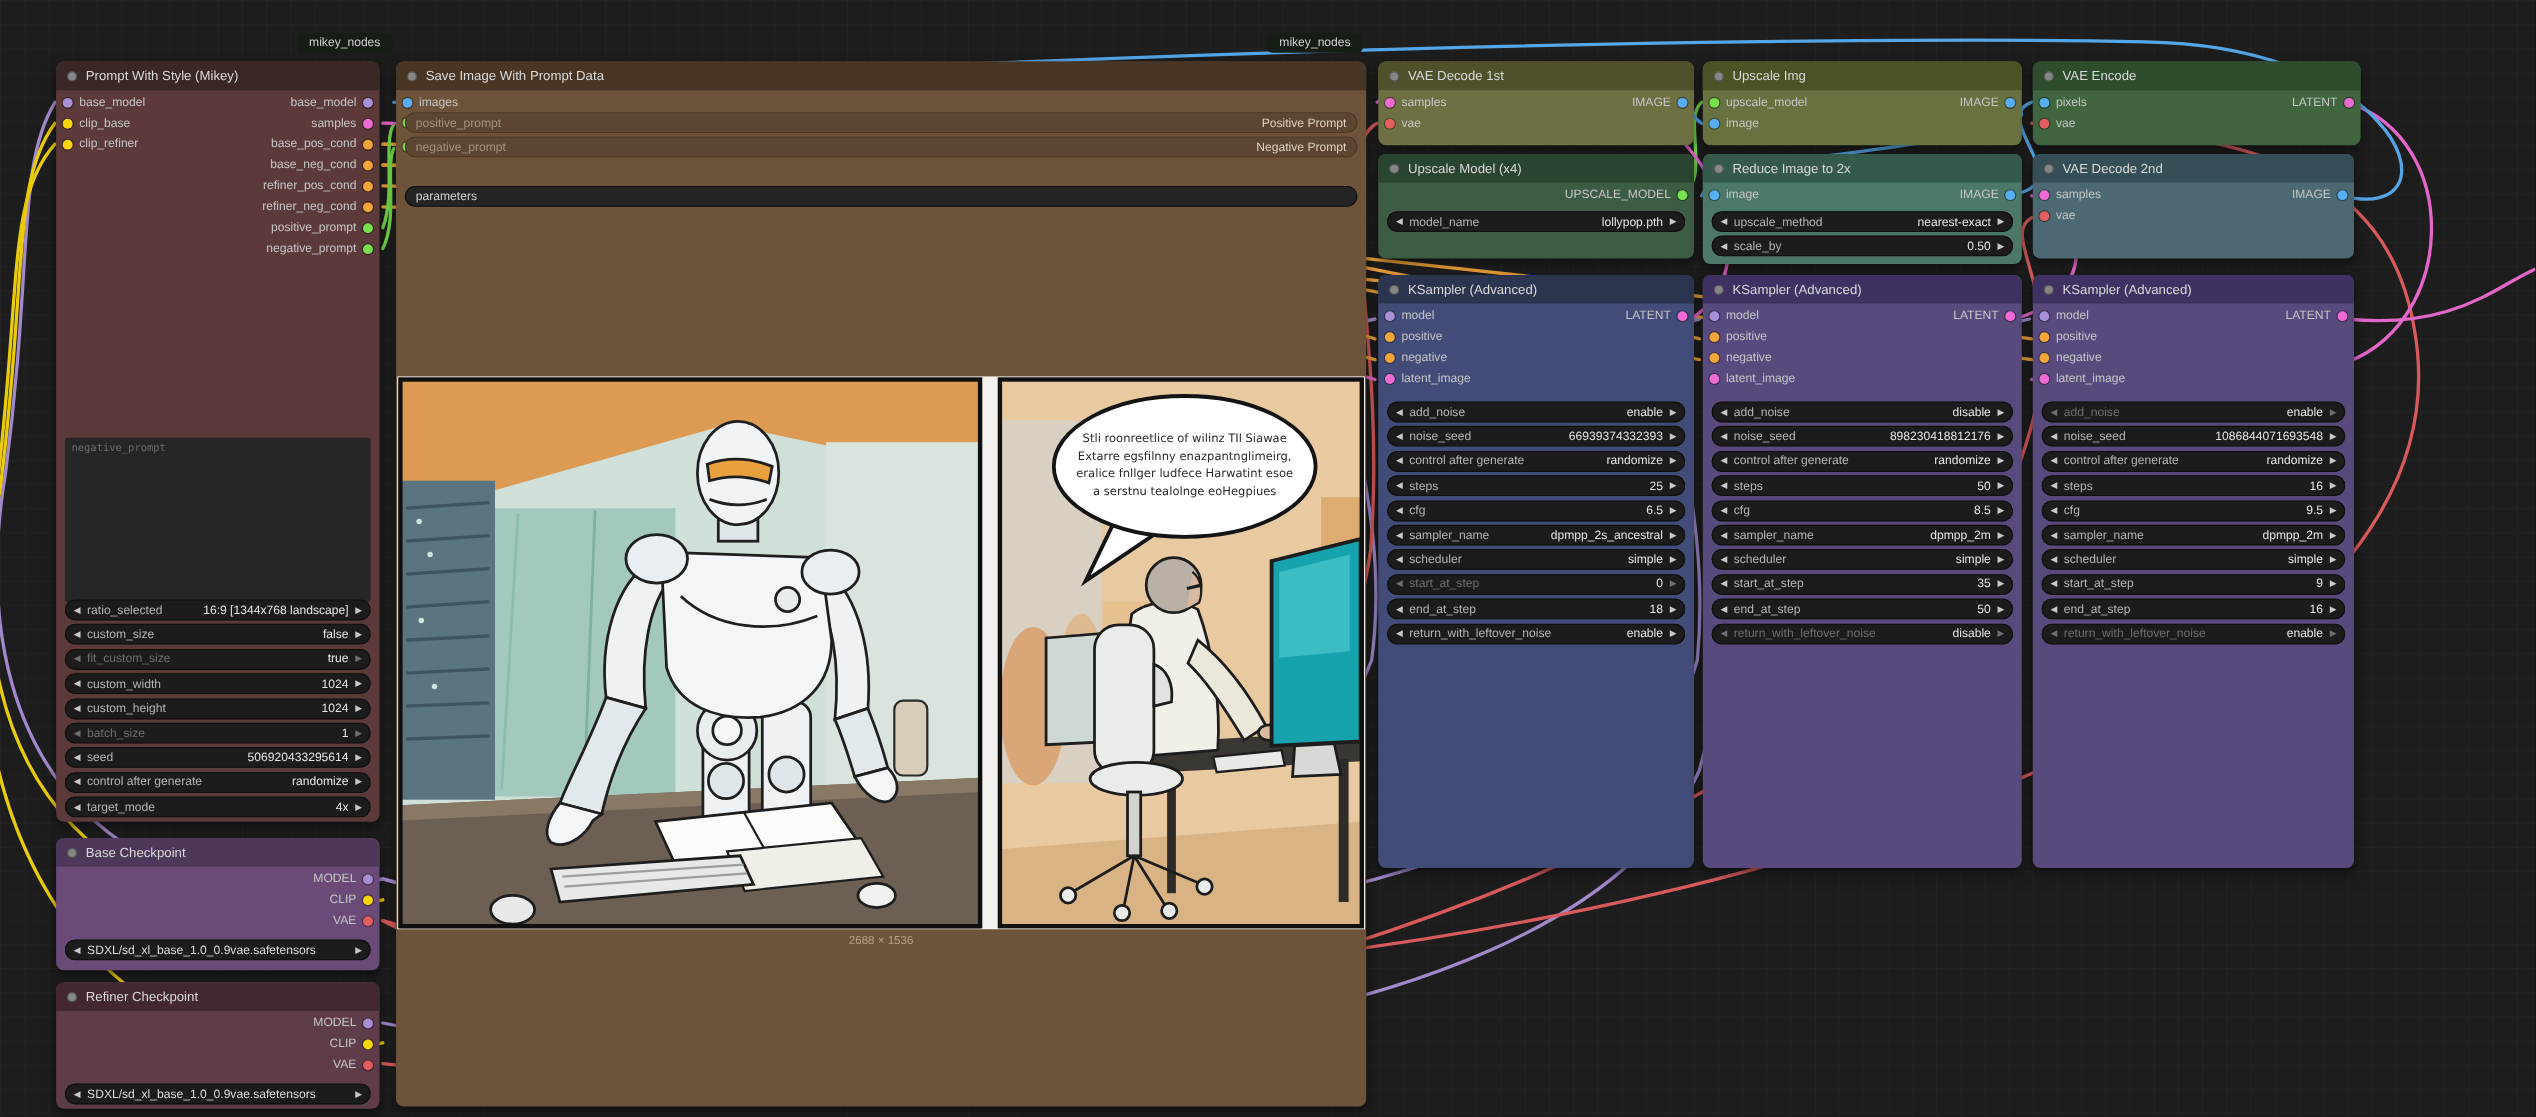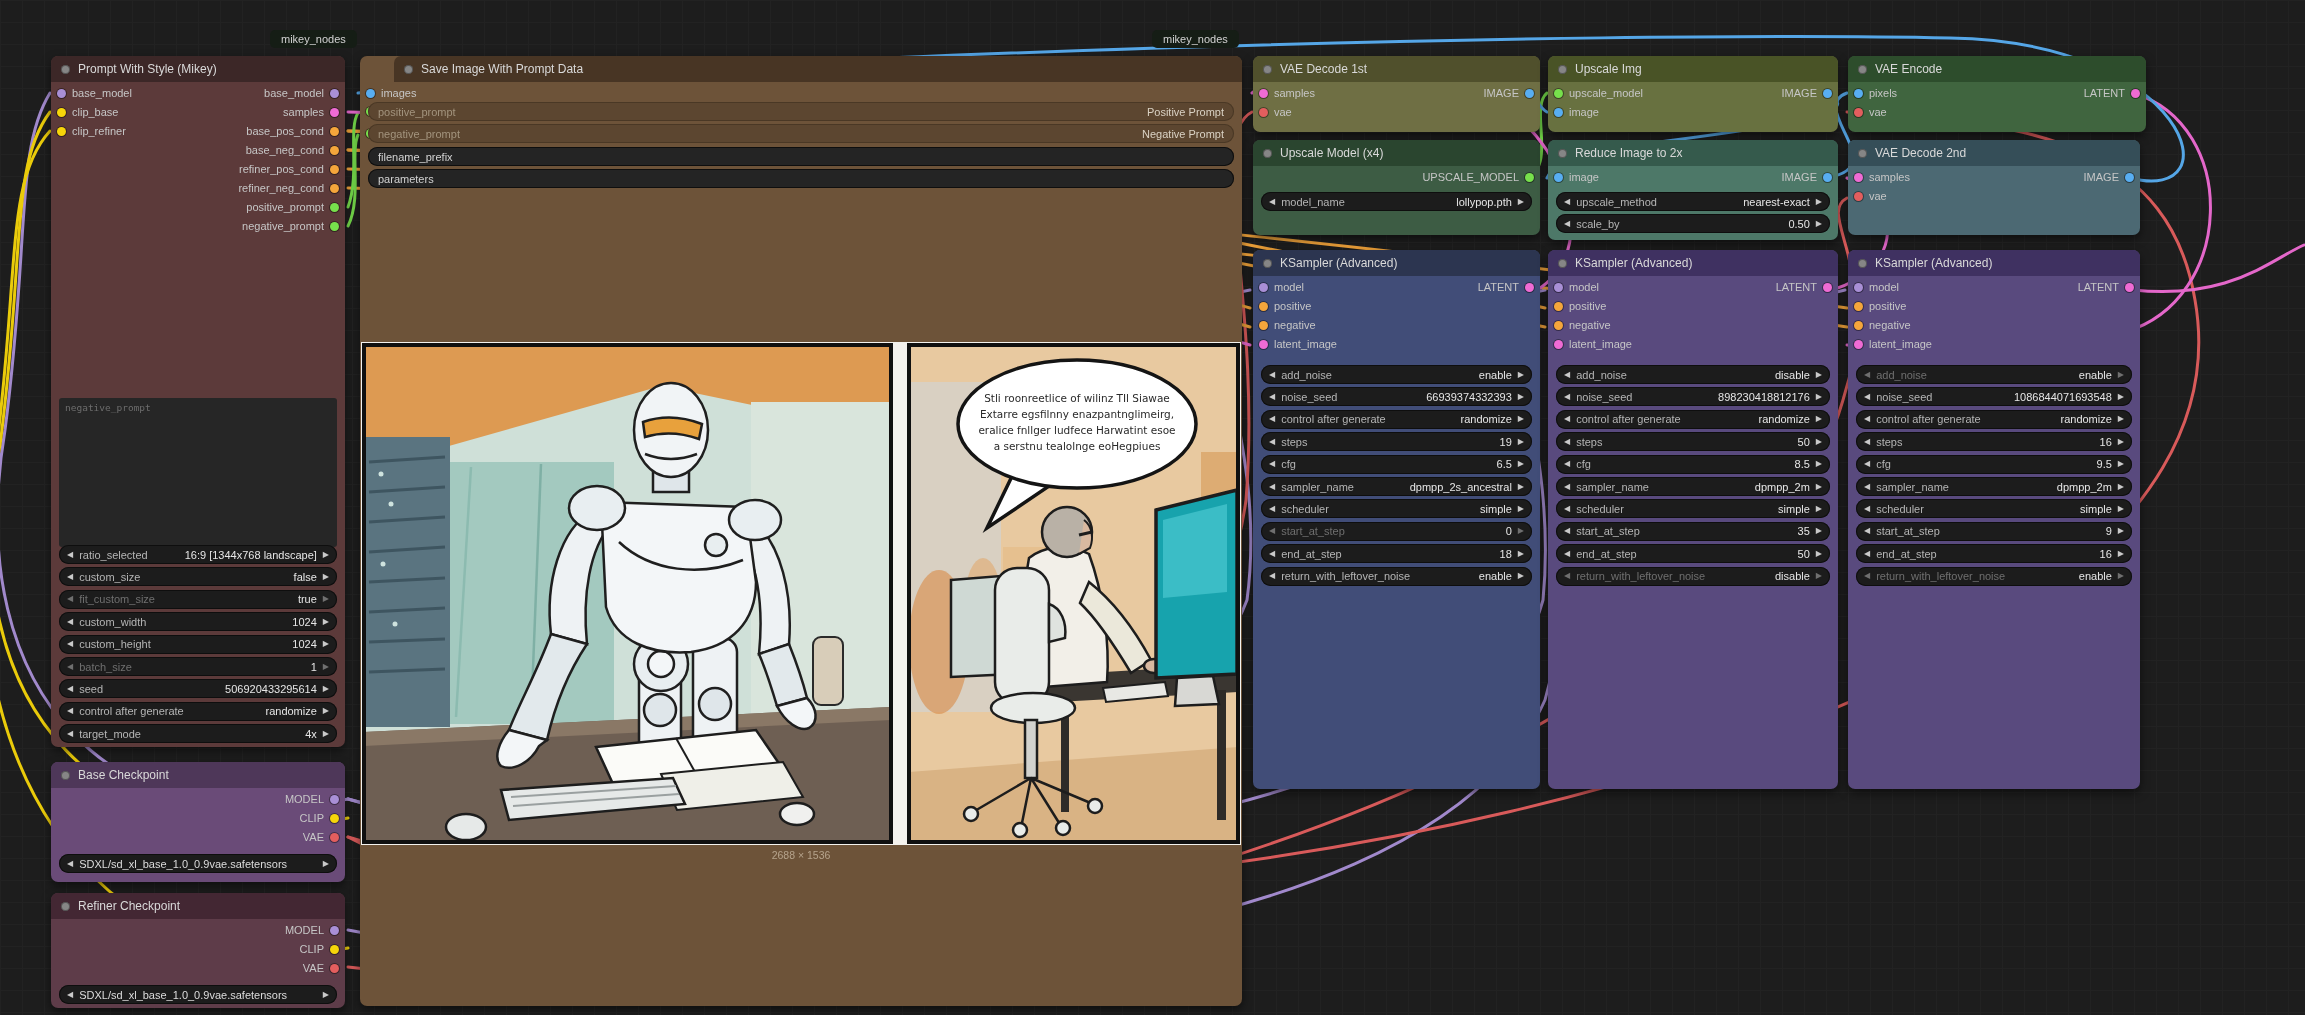--- a/index.html
+++ b/index.html
@@ -224,41 +224,38 @@
           <div class="pdot" style="background: rgb(227, 94, 94);"></div>
           <div class="plabel">VAE</div>
         </div>
         <div class="widget" style="top: 92px;">
           <div class="arrow">◀</div>
           <div class="wname wide">SDXL/sd_xl_base_1.0_0.9vae.safetensors</div>
           <div class="arrow">▶</div>
         </div>
       </div>
       <div class="node" style="left: 360px; top: 56px; width: 882px; height: 950px; background: rgb(109, 83, 57);">
-        <div class="node-header" style="background: rgb(72, 53, 36); margin-left: 34px;">
+        <div class="node-header" style="background: rgb(72, 53, 36);">
           <div class="title-dot"></div>
           <div>Save Image With Prompt Data</div>
         </div>
         <div class="port in" style="top: 30px;">
           <div class="pdot" style="background: rgb(88, 174, 242);"></div>
           <div class="plabel">images</div>
         </div>
         <div class="xdot" style="left: 6px; top: 51px; background: rgb(119, 224, 76);"></div>
         <div class="xdot" style="left: 6px; top: 73px; background: rgb(119, 224, 76);"></div>
         <div class="iopill io" style="top: 46px;">
           <div class="lft">positive_prompt</div>
           <div class="rgt">Positive Prompt</div>
         </div>
         <div class="iopill io" style="top: 68px;">
           <div class="lft">negative_prompt</div>
           <div class="rgt">Negative Prompt</div>
         </div>
-        <div class="iopill darkp" style="top: 91px;">
-          <div class="lft">filename_prefix</div>
-        </div>
         <div class="iopill darkp" style="top: 113px;">
           <div class="lft">parameters</div>
         </div>
       </div>
       <div class="node" style="left: 1253px; top: 56px; width: 287px; height: 76px; background: rgb(111, 111, 68);">
         <div class="node-header" style="background: rgb(80, 80, 44);">
           <div class="title-dot"></div>
           <div>VAE Decode 1st</div>
         </div>
         <div class="port in" style="top: 30px;">
@@ -409,21 +406,21 @@
         </div>
         <div class="widget" style="top: 159.8px;">
           <div class="arrow">◀</div>
           <div class="wname">control after generate</div>
           <div class="wvalue">randomize</div>
           <div class="arrow">▶</div>
         </div>
         <div class="widget" style="top: 182.2px;">
           <div class="arrow">◀</div>
           <div class="wname">steps</div>
-          <div class="wvalue">19</div>
+          <div class="wvalue">25</div>
           <div class="arrow">▶</div>
         </div>
         <div class="widget" style="top: 204.6px;">
           <div class="arrow">◀</div>
           <div class="wname">cfg</div>
           <div class="wvalue">6.5</div>
           <div class="arrow">▶</div>
         </div>
         <div class="widget" style="top: 227px;">
           <div class="arrow">◀</div>

